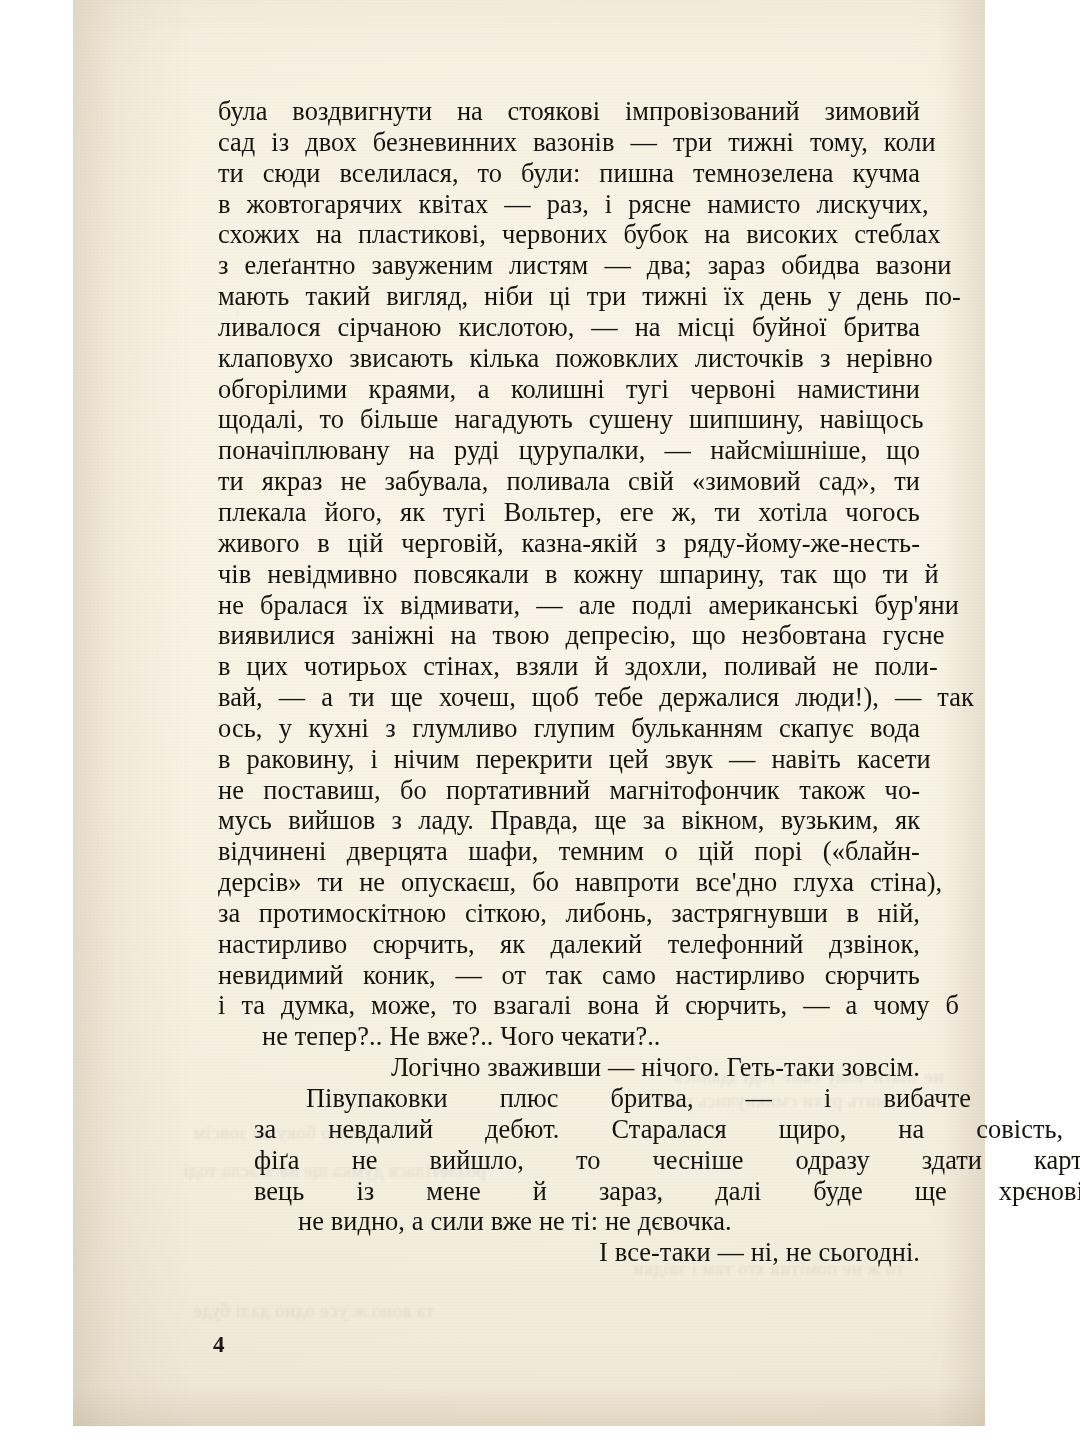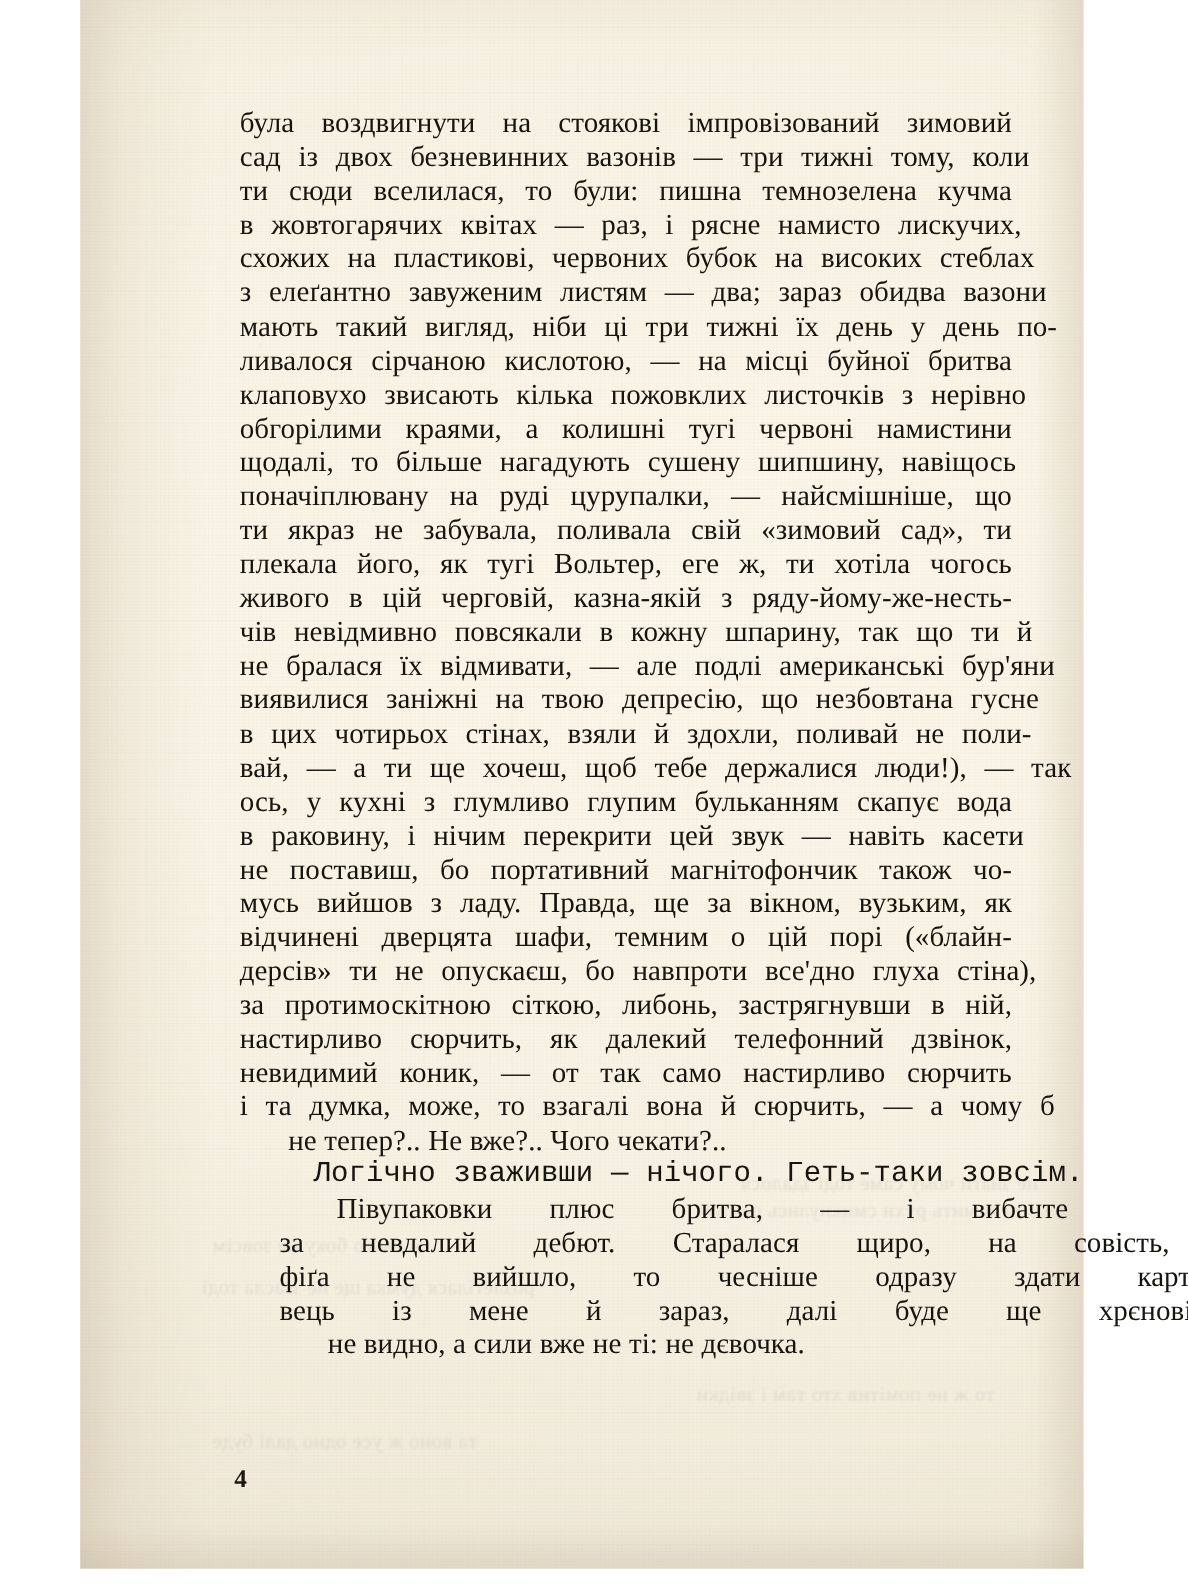--- a/index.html
+++ b/index.html
@@ -134,21 +134,21 @@
     gap: 16px;
   }
   .line > span { display: inline-block; }
   .line.last { justify-content: flex-start; margin-left: 44px; }
   .line.indented::before {
     content: "";
     display: inline-block;
     width: 36px;
     flex: 0 0 36px;
   }
-  .line.last.indented { justify-content: center; font-family: Liberation Mono, monospace; }
+  .line.last.indented { justify-content: flex-end; }
 
   
   #page-folio {
     position: absolute;
     left: 140px;   
     top: 1332px;
     font-size: 23px;
     font-weight: bold;
     color: #1a1712;
     font-family: "Liberation Serif", "DejaVu Serif", serif;
@@ -212,18 +212,21 @@
         <div class="para indent">
           <div class="line last indented"><span>Логiчно зваживши — нiчого. Геть-таки зовсiм.</span></div>
         </div>
         <div class="para indent">
           <div class="line indented"><span>Пiвупаковки</span><span>плюс</span><span>бритва,</span><span>—</span><span>i</span><span>вибачте</span></div>
           <div class="line"><span>за</span><span>невдалий</span><span>дебют.</span><span>Старалася</span><span>щиро,</span><span>на</span><span>совiсть,</span><span>а</span><span>що</span></div>
           <div class="line"><span>фiґа</span><span>не</span><span>вийшло,</span><span>то</span><span>чеснiше</span><span>одразу</span><span>здати</span><span>карти</span><span>—</span><span>не</span></div>
           <div class="line"><span>вець</span><span>iз</span><span>мене</span><span>й</span><span>зараз,</span><span>далi</span><span>буде</span><span>ще</span><span>хрєновiше:</span><span>просвiтку</span></div>
           <div class="line last"><span>не видно, а сили вже не тi: не дєвочка.</span></div>
         </div>
+        <div class="para indent">
+          <div class="line last indented"><span>I все-таки — нi, не сьогоднi.</span></div>
+        </div>
       </div>
 
     <div id="page-folio">4</div>
   </div>
 
 </div>
 
 </body></html>

